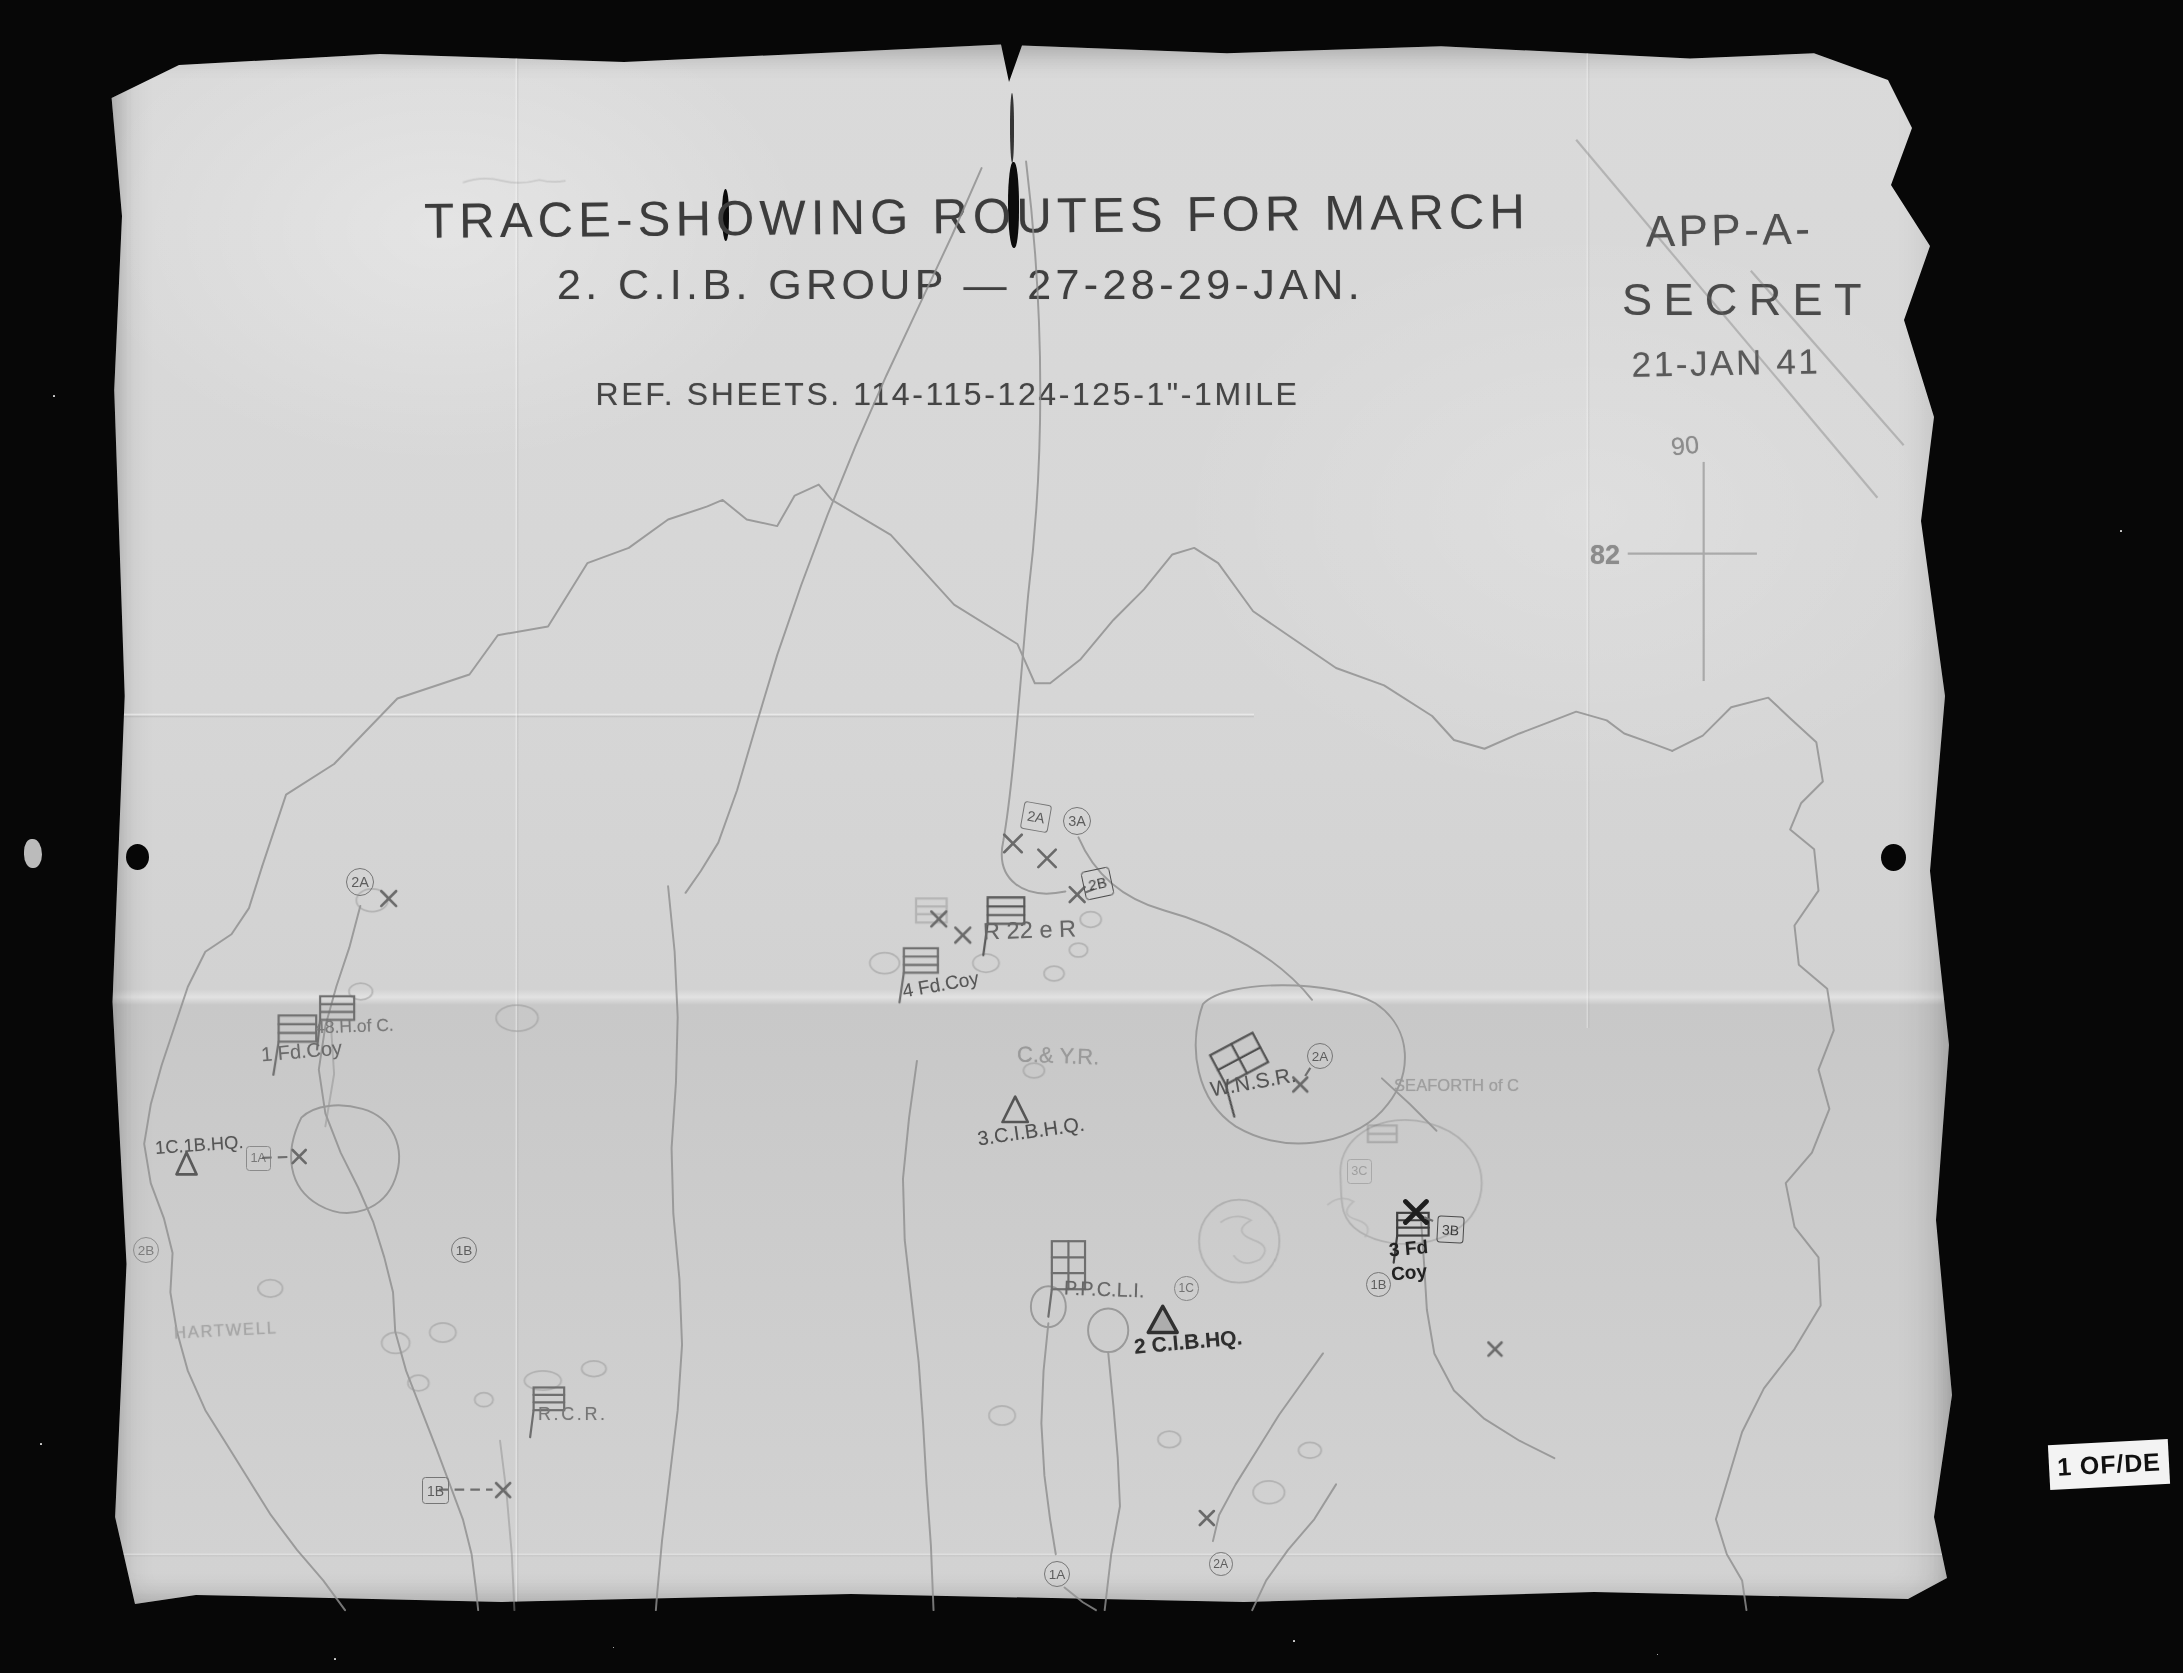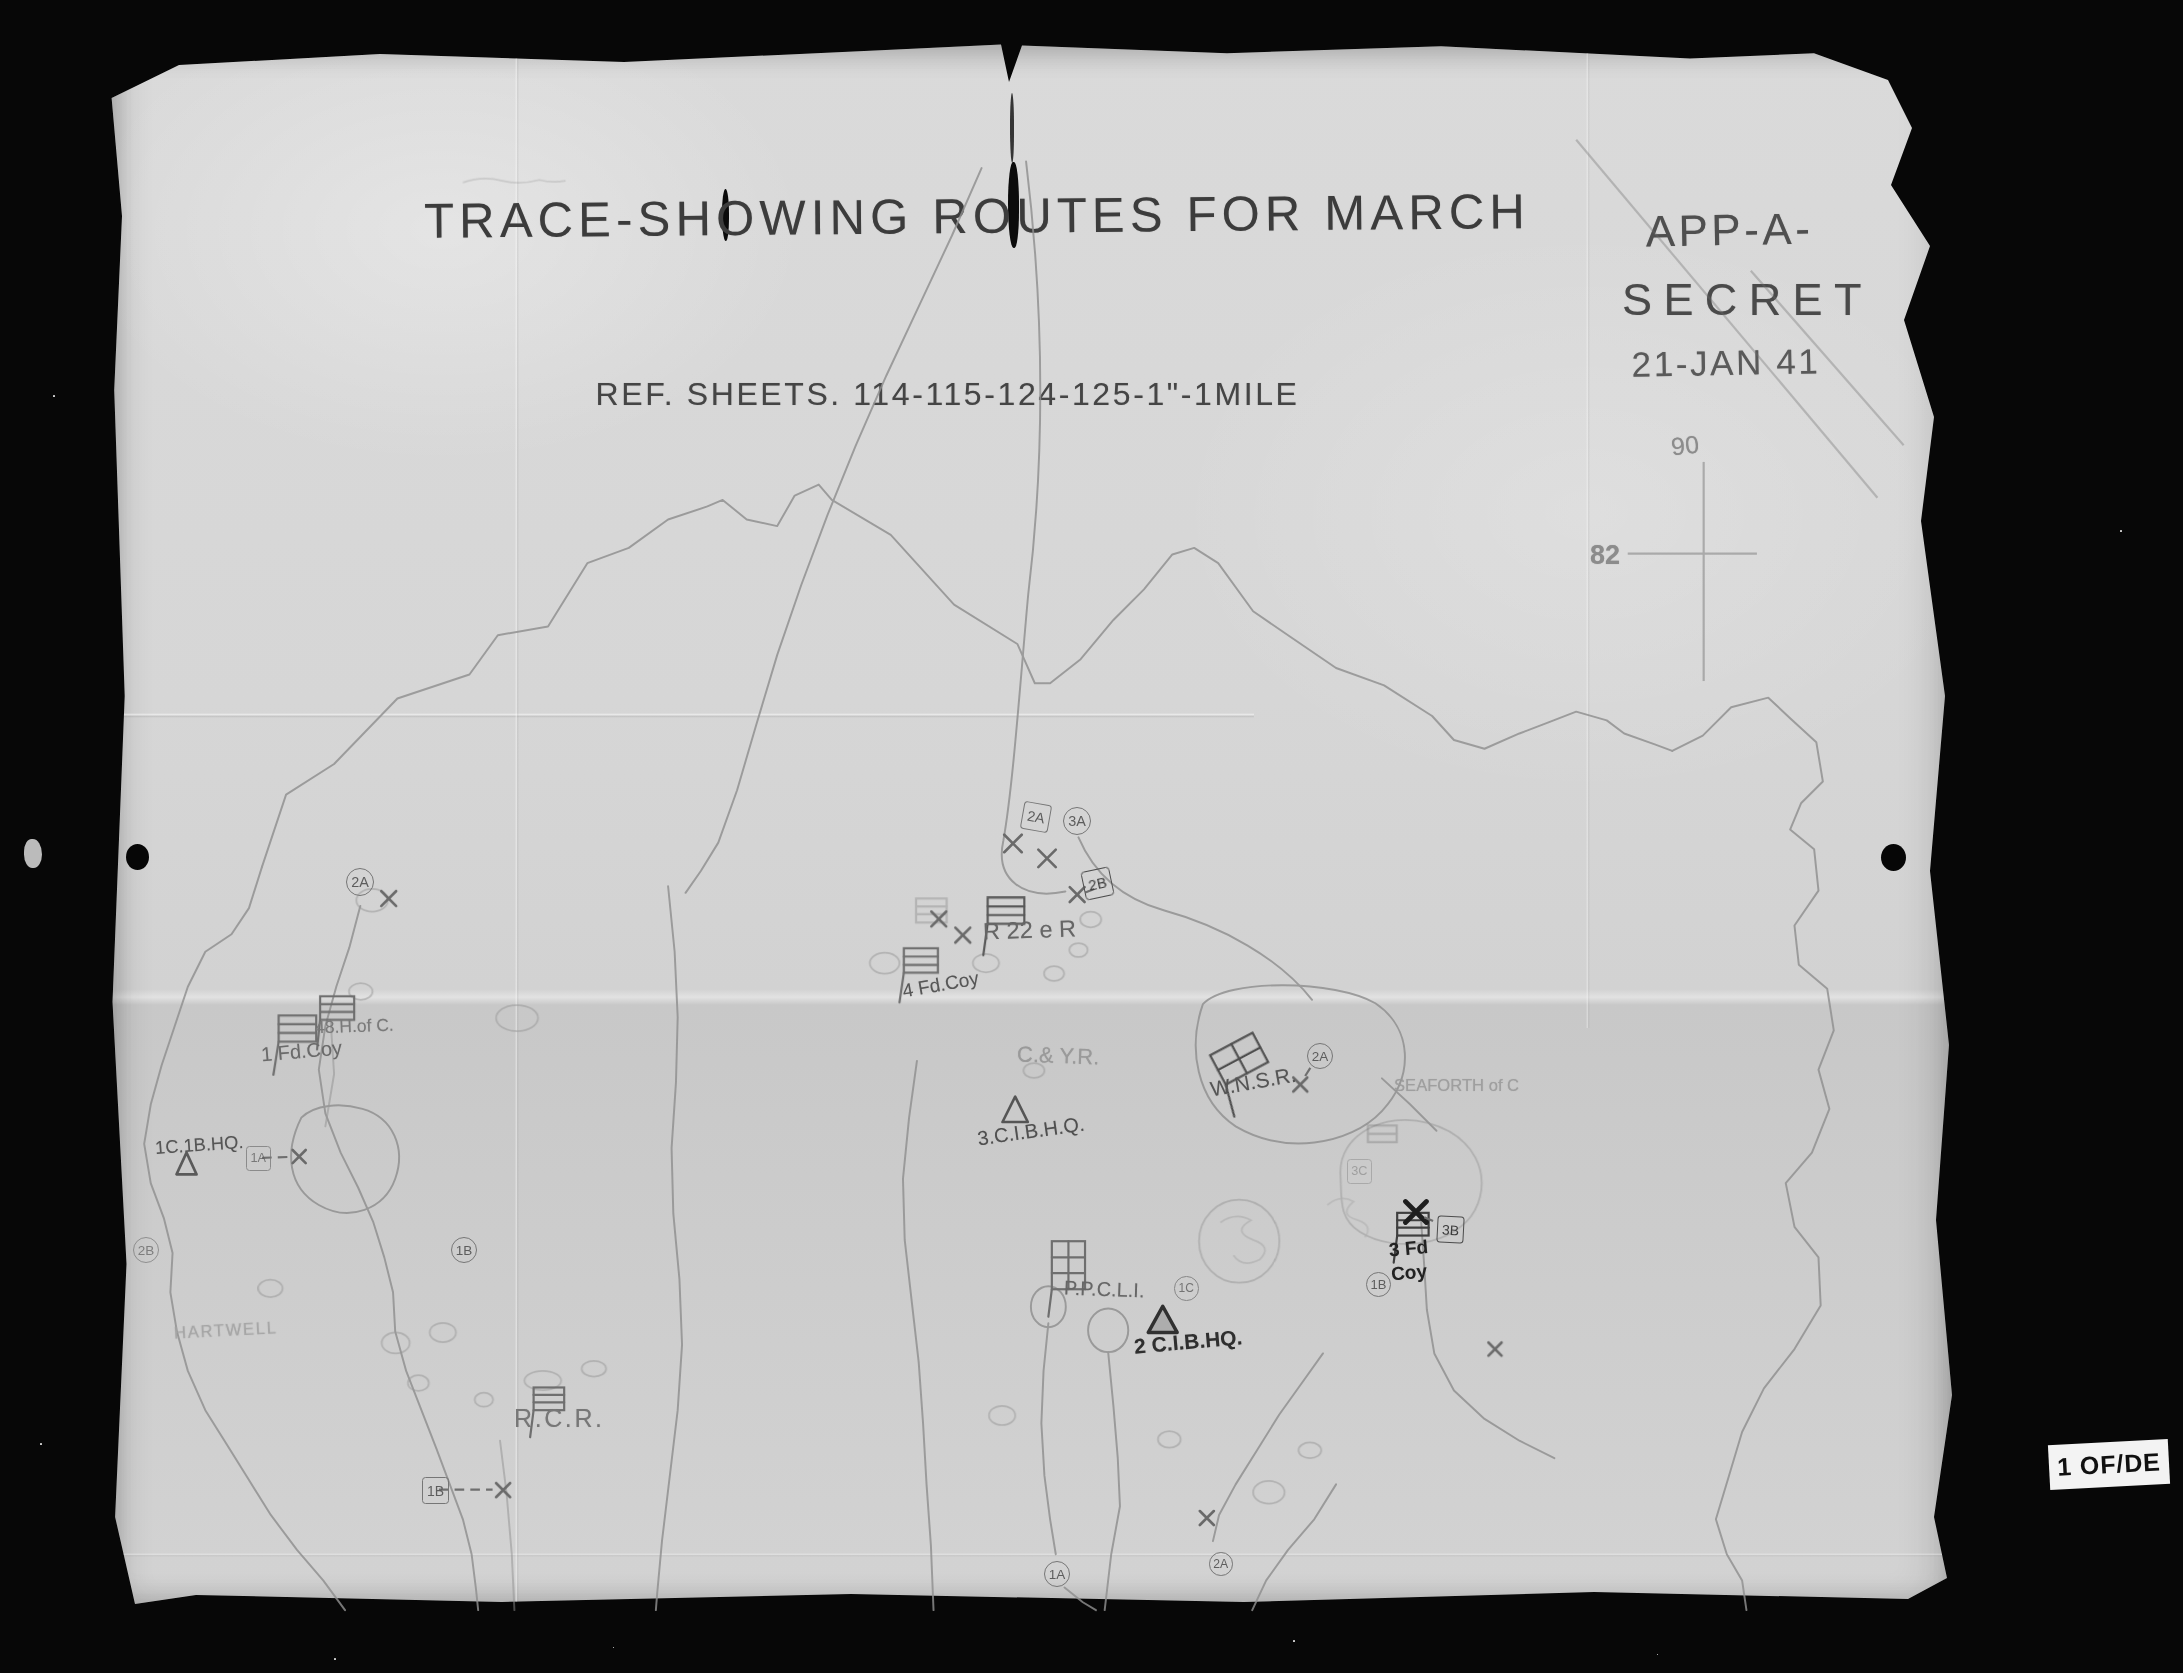--- a/index.html
+++ b/index.html
@@ -202,39 +202,40 @@
       <line x1="3902" y1="1058" x2="3902" y2="1560"></line>
       <line x1="3728" y1="1268" x2="4024" y2="1268"></line>
     </g>
     <g stroke="rgba(110,110,110,.35)" stroke-width="5">
       <line x1="3610" y1="320" x2="4300" y2="1140"></line>
       <line x1="4010" y1="620" x2="4360" y2="1020"></line>
     </g>
   </svg>
 
   <div class="hand" style="left:424px;top:188px;width:1083px;font-size:49px;letter-spacing:5.2px;transform:rotate(-.5deg);">TRACE-SHOWING ROUTES FOR MARCH</div>
+  <div class="hand" style="left:524px;top:260px;width:873px;font-size:43px;letter-spacing:4.4px;color:#3f3f3f;">2. C.I.B. GROUP — 27-28-29-JAN.</div>
   <div class="hand" style="left:515px;top:376px;width:865px;font-size:32px;letter-spacing:2.6px;color:#454545;">REF. SHEETS. 114-115-124-125-1"-1MILE</div>
 
   <div class="hand" style="left:1642px;top:205px;width:175px;font-size:44px;letter-spacing:3.5px;color:#4f4f4f;transform:rotate(-1deg);">APP-A-</div>
   <div class="hand" style="left:1622px;top:274px;width:218px;font-size:45px;letter-spacing:11.4px;color:#4a4a4a;">SECRET</div>
   <div class="hand" style="left:1621px;top:343px;width:210px;font-size:35px;letter-spacing:2.6px;color:#5a5a5a;transform:rotate(-1deg);">21-JAN 41</div>
 
   <div class="hand" style="left:1659px;top:431px;width:52px;font-size:25px;color:#8c8c8c;transform:rotate(-6deg);">90</div>
   <div class="hand" style="left:1579px;top:540px;width:52px;font-size:27px;color:#8c8c8c;font-weight:bold;">82</div>
 
   <div class="lbl" style="left:261px;top:1040px;font-size:20px;color:#6a6a6a;transform:rotate(-5deg);">1 Fd.Coy</div>
   <div class="lbl" style="left:315px;top:1016px;font-size:17.5px;color:#7a7a7a;transform:rotate(-2deg);">48.H.of C.</div>
   <div class="lbl" style="left:902px;top:974px;font-size:19px;color:#565656;transform:rotate(-10deg);">4 Fd.Coy</div>
   <div class="lbl" style="left:983px;top:917px;font-size:23.6px;color:#666;transform:rotate(-2deg);">R 22 e R</div>
   <div class="lbl" style="left:1017px;top:1043px;font-size:22px;color:#9a9a9a;transform:rotate(2deg);">C.&amp; Y.R.</div>
   <div class="lbl" style="left:977px;top:1120px;font-size:20px;color:#4f4f4f;transform:rotate(-8deg);">3.C.I.B.H.Q.</div>
   <div class="lbl" style="left:1210px;top:1070px;font-size:21px;color:#555;transform:rotate(-10deg);">W.N.S.R.</div>
   <div class="lbl" style="left:1064px;top:1278px;font-size:20px;color:#666;transform:rotate(2deg);">P.P.C.L.I.</div>
   <div class="lbl" style="left:1134px;top:1330px;font-size:21px;color:#2f2f2f;font-weight:bold;transform:rotate(-5deg);">2 C.I.B.HQ.</div>
-  <div class="lbl" style="left:514px;top:1404px;font-size:25px;color:#777;letter-spacing:2.6px;">R.C.R.</div>
+  <div class="lbl" style="left:538px;top:1404px;font-size:18px;color:#777;letter-spacing:2.6px;">R.C.R.</div>
   <div class="lbl" style="left:1390px;top:1236px;font-size:19px;color:#222;font-weight:bold;white-space:normal;width:57px;line-height:1.25;transform:rotate(-5deg);">3 Fd Coy</div>
   <div class="lbl" style="left:155px;top:1134px;font-size:18.3px;color:#555;transform:rotate(-4deg);">1C.1B.HQ.</div>
   <div class="lbl" style="left:1394px;top:1076px;font-size:16.6px;color:#9f9f9f;">SEAFORTH of C</div>
   <div class="lbl" style="left:174px;top:1321px;font-size:16.6px;color:#a5a5a5;transform:rotate(-3deg);letter-spacing:1.7px;">HARTWELL</div>
 
   <div class="mk mkc" style="left:346px;top:868px;width:28px;height:28px;font-size:14.4px;">2A</div>
   <div class="mk mkb" style="left:1022px;top:803px;width:28px;height:28px;font-size:14.4px;transform:rotate(10deg);">2A</div>
   <div class="mk mkc" style="left:1063px;top:807px;width:28px;height:28px;font-size:14.4px;">3A</div>
   <div class="mk mkb" style="left:1083px;top:869px;width:29px;height:29px;font-size:15px;transform:rotate(-12deg);border-color:#4c4c4c;color:#3d3d3d;">2B</div>
   <div class="mk mkc" style="left:1307px;top:1043px;width:26px;height:26px;font-size:13.5px;">2A</div>

